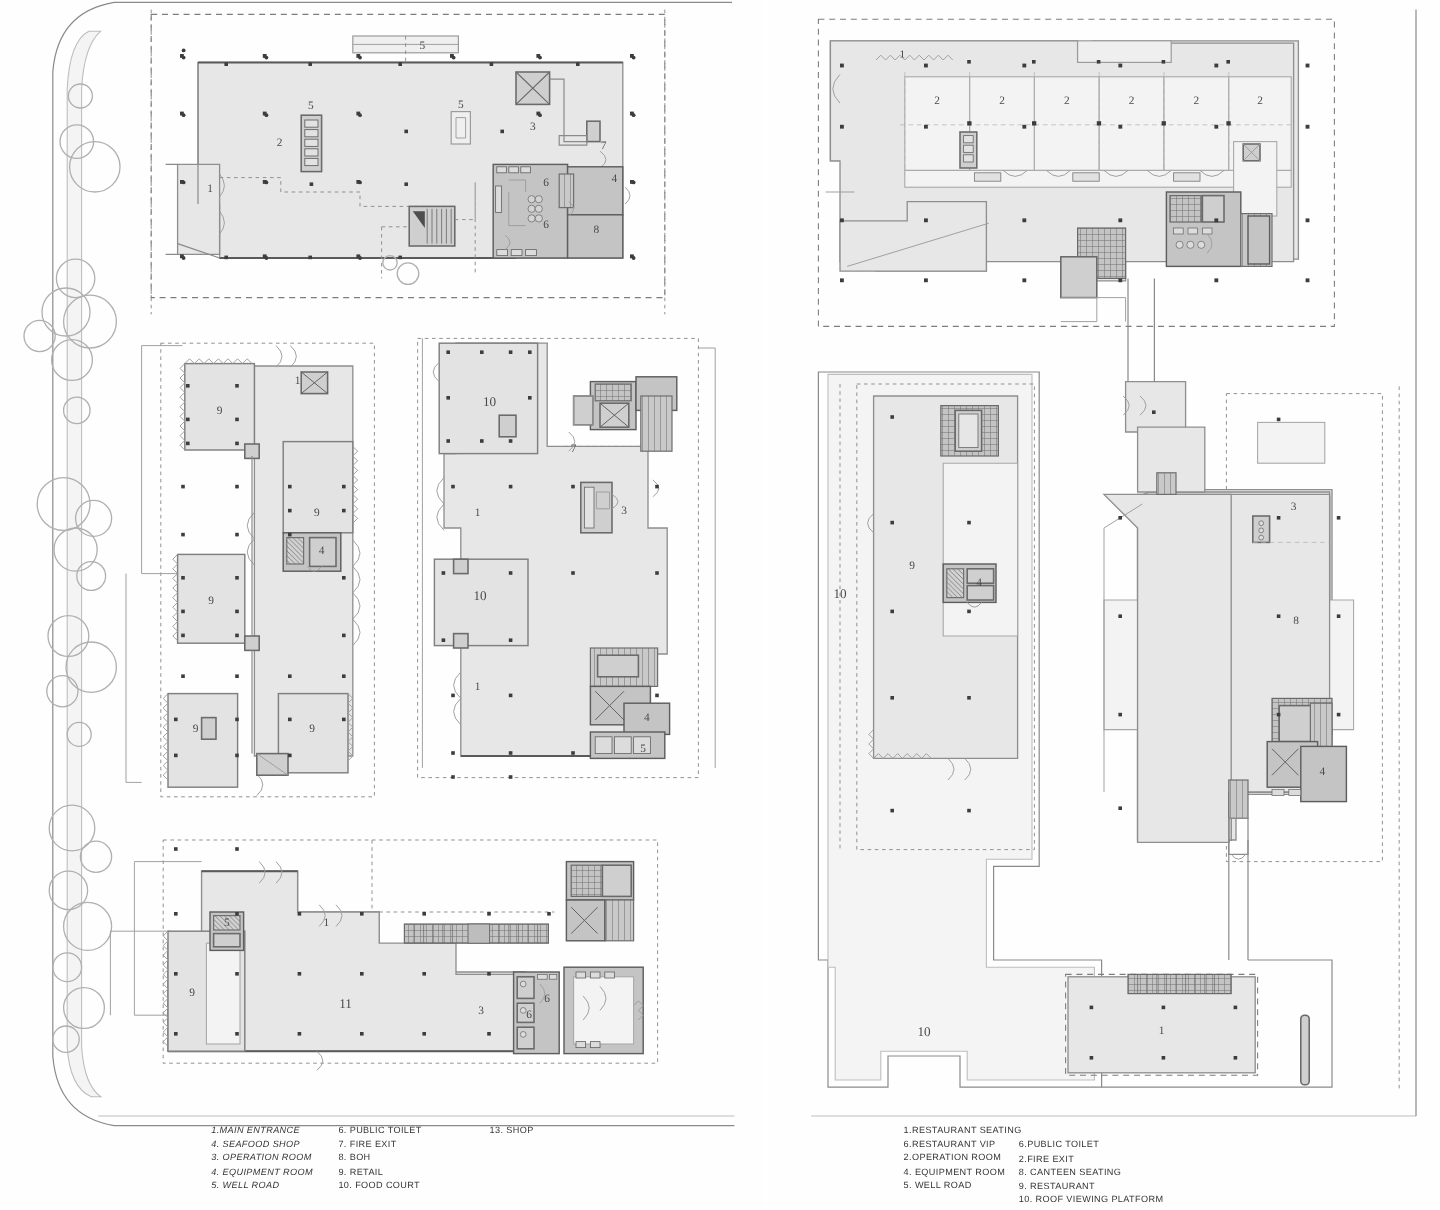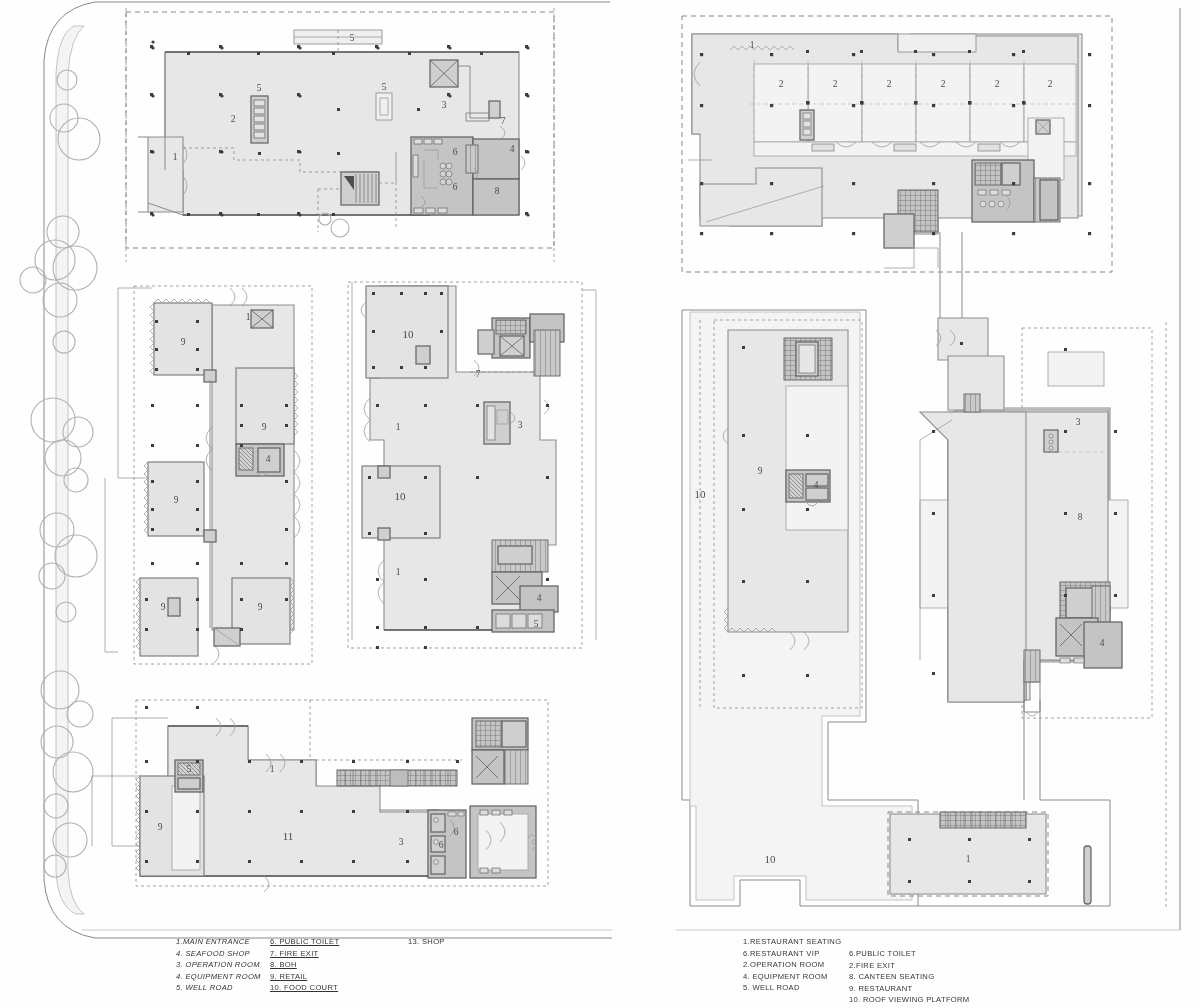--- a/index.html
+++ b/index.html
@@ -35,24 +35,24 @@
   .hatch-c{fill:url(#hatchC);stroke:#707070;stroke-width:1;}
   .roomno{font-family:"Liberation Serif", serif;font-size:9.5px;fill:#4a4a4a;text-anchor:middle;}
   .roomno.big{font-size:11px;}
 
   
   .legend{position:absolute;font-size:7.6px;letter-spacing:.32px;color:#343434;
           font-family:"Liberation Sans", sans-serif;white-space:nowrap;}
   .legend .row{height:11.6px;line-height:11.6px;}
   #legend-left{left:176px;top:936px;}
   #legend-left .c1{position:absolute;left:0;top:0;font-style:italic;}
-  #legend-left .c2{position:absolute;left:94px;top:0;text-decoration:underline;}
+  #legend-left .c2{position:absolute;left:106px;top:0;}
   #legend-left .c3{position:absolute;left:232px;top:0;}
   #legend-right{left:737px;top:936px;}
-  #legend-right .c1{position:absolute;left:6px;top:0;}
+  #legend-right .c1{position:absolute;left:16px;top:0;}
   #legend-right .c2{position:absolute;left:112px;top:0;margin-top:12px;}
 </style>
 </head>
 <body>
 
 <div id="sheet">
 
 <svg class="plan" viewBox="0 0 1200 1008">
   <defs>
     <pattern id="hatchA" width="5" height="5" patternUnits="userSpaceOnUse">

